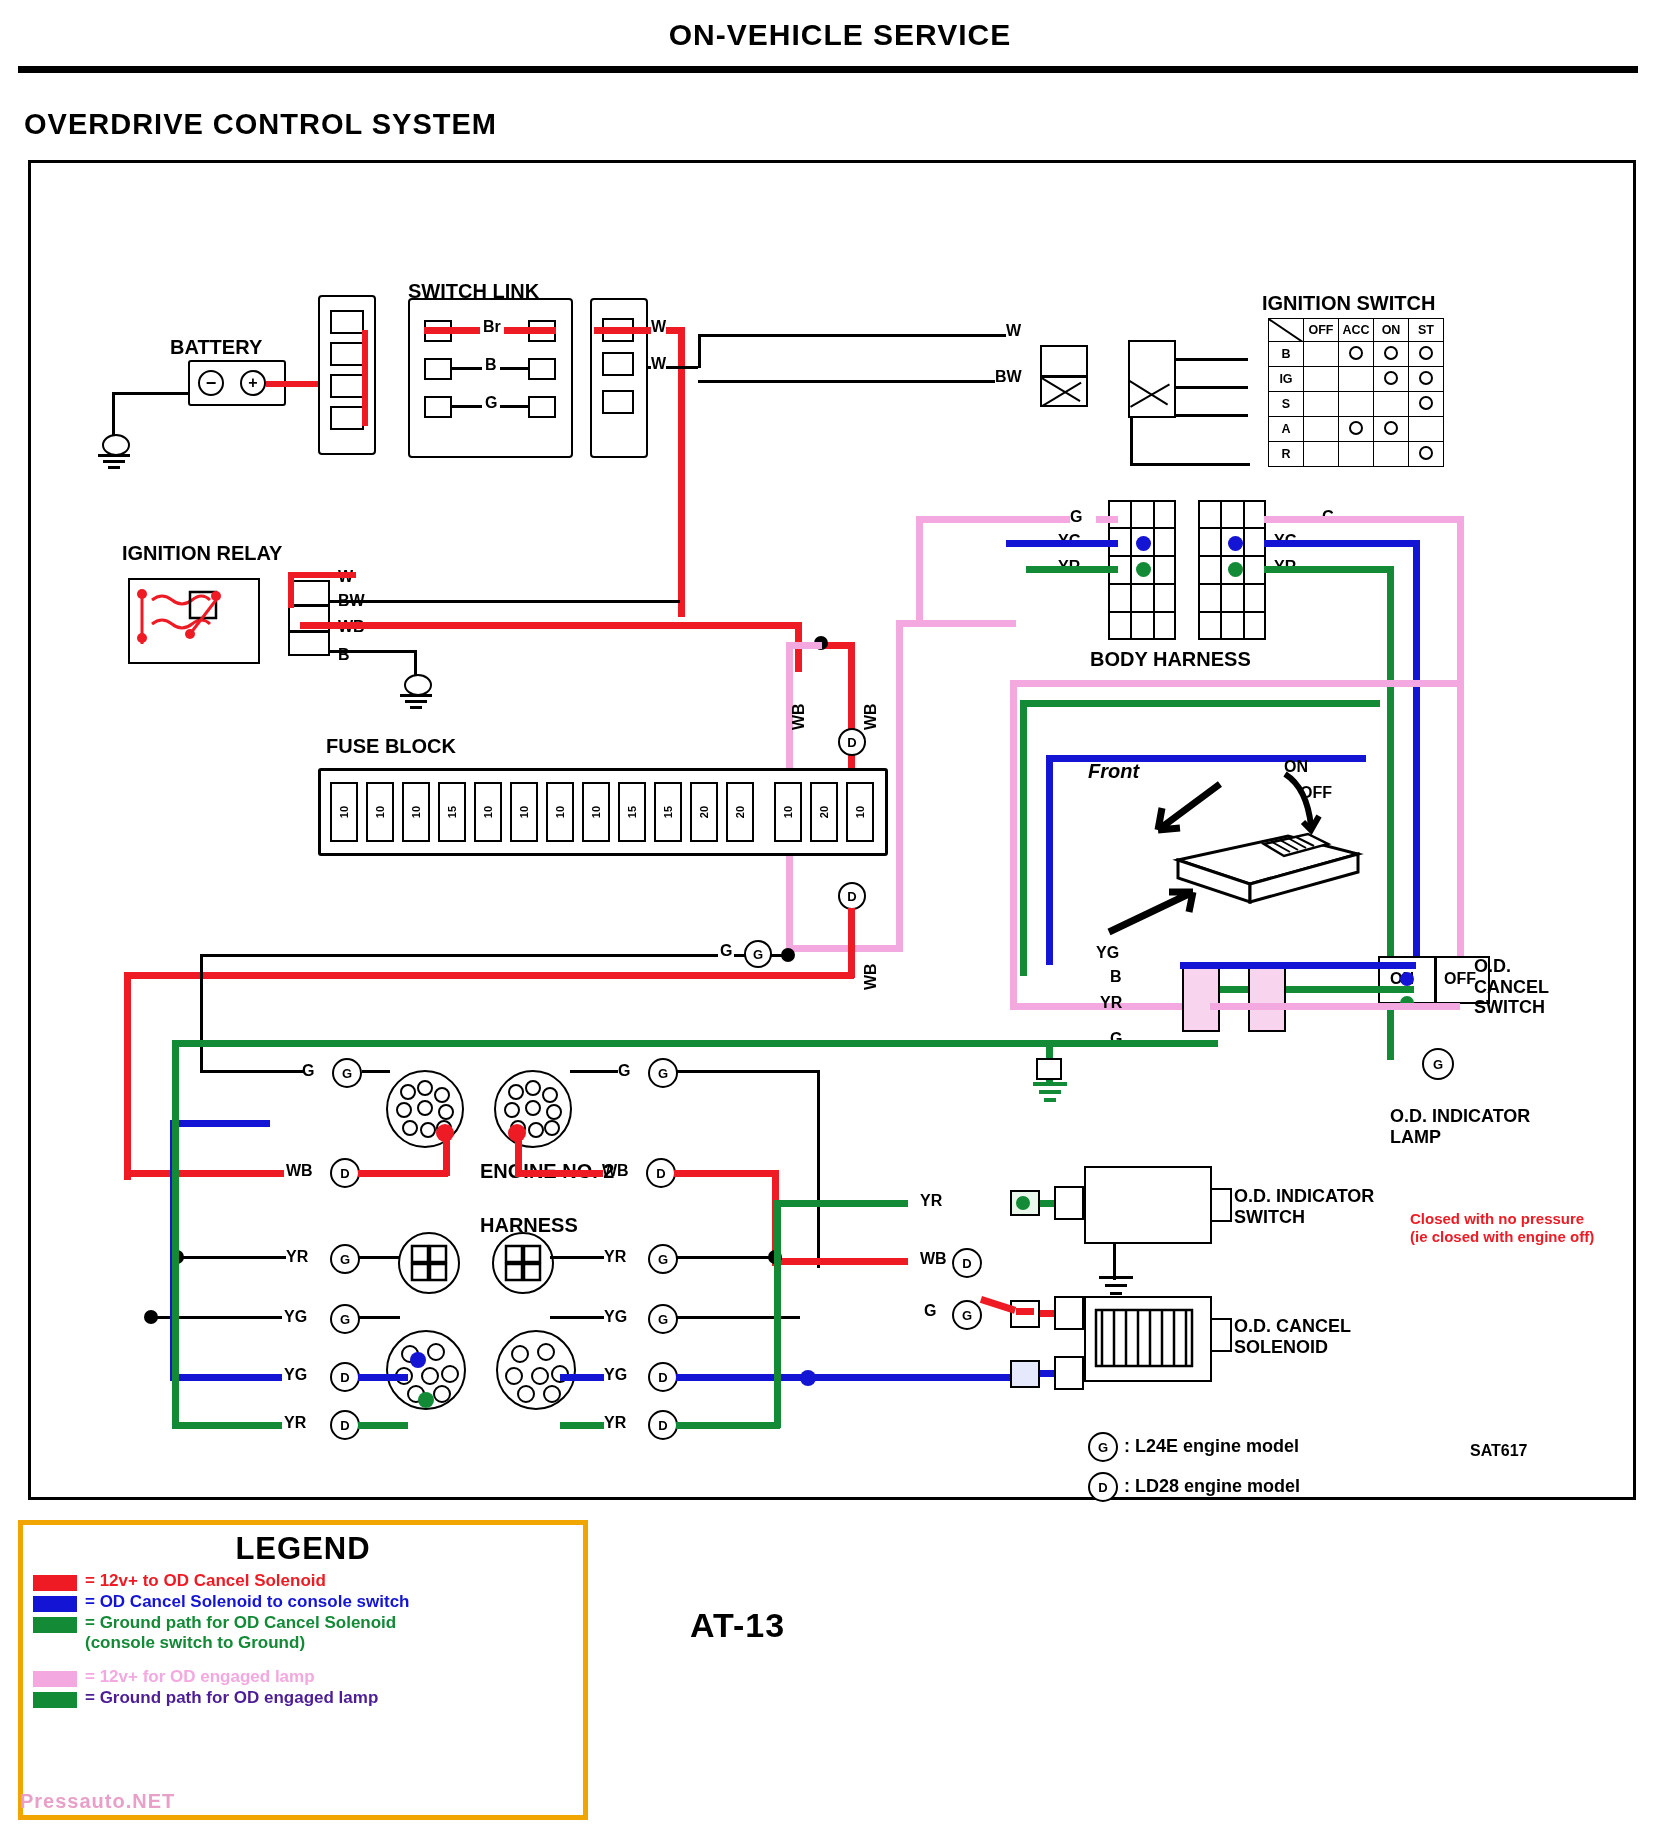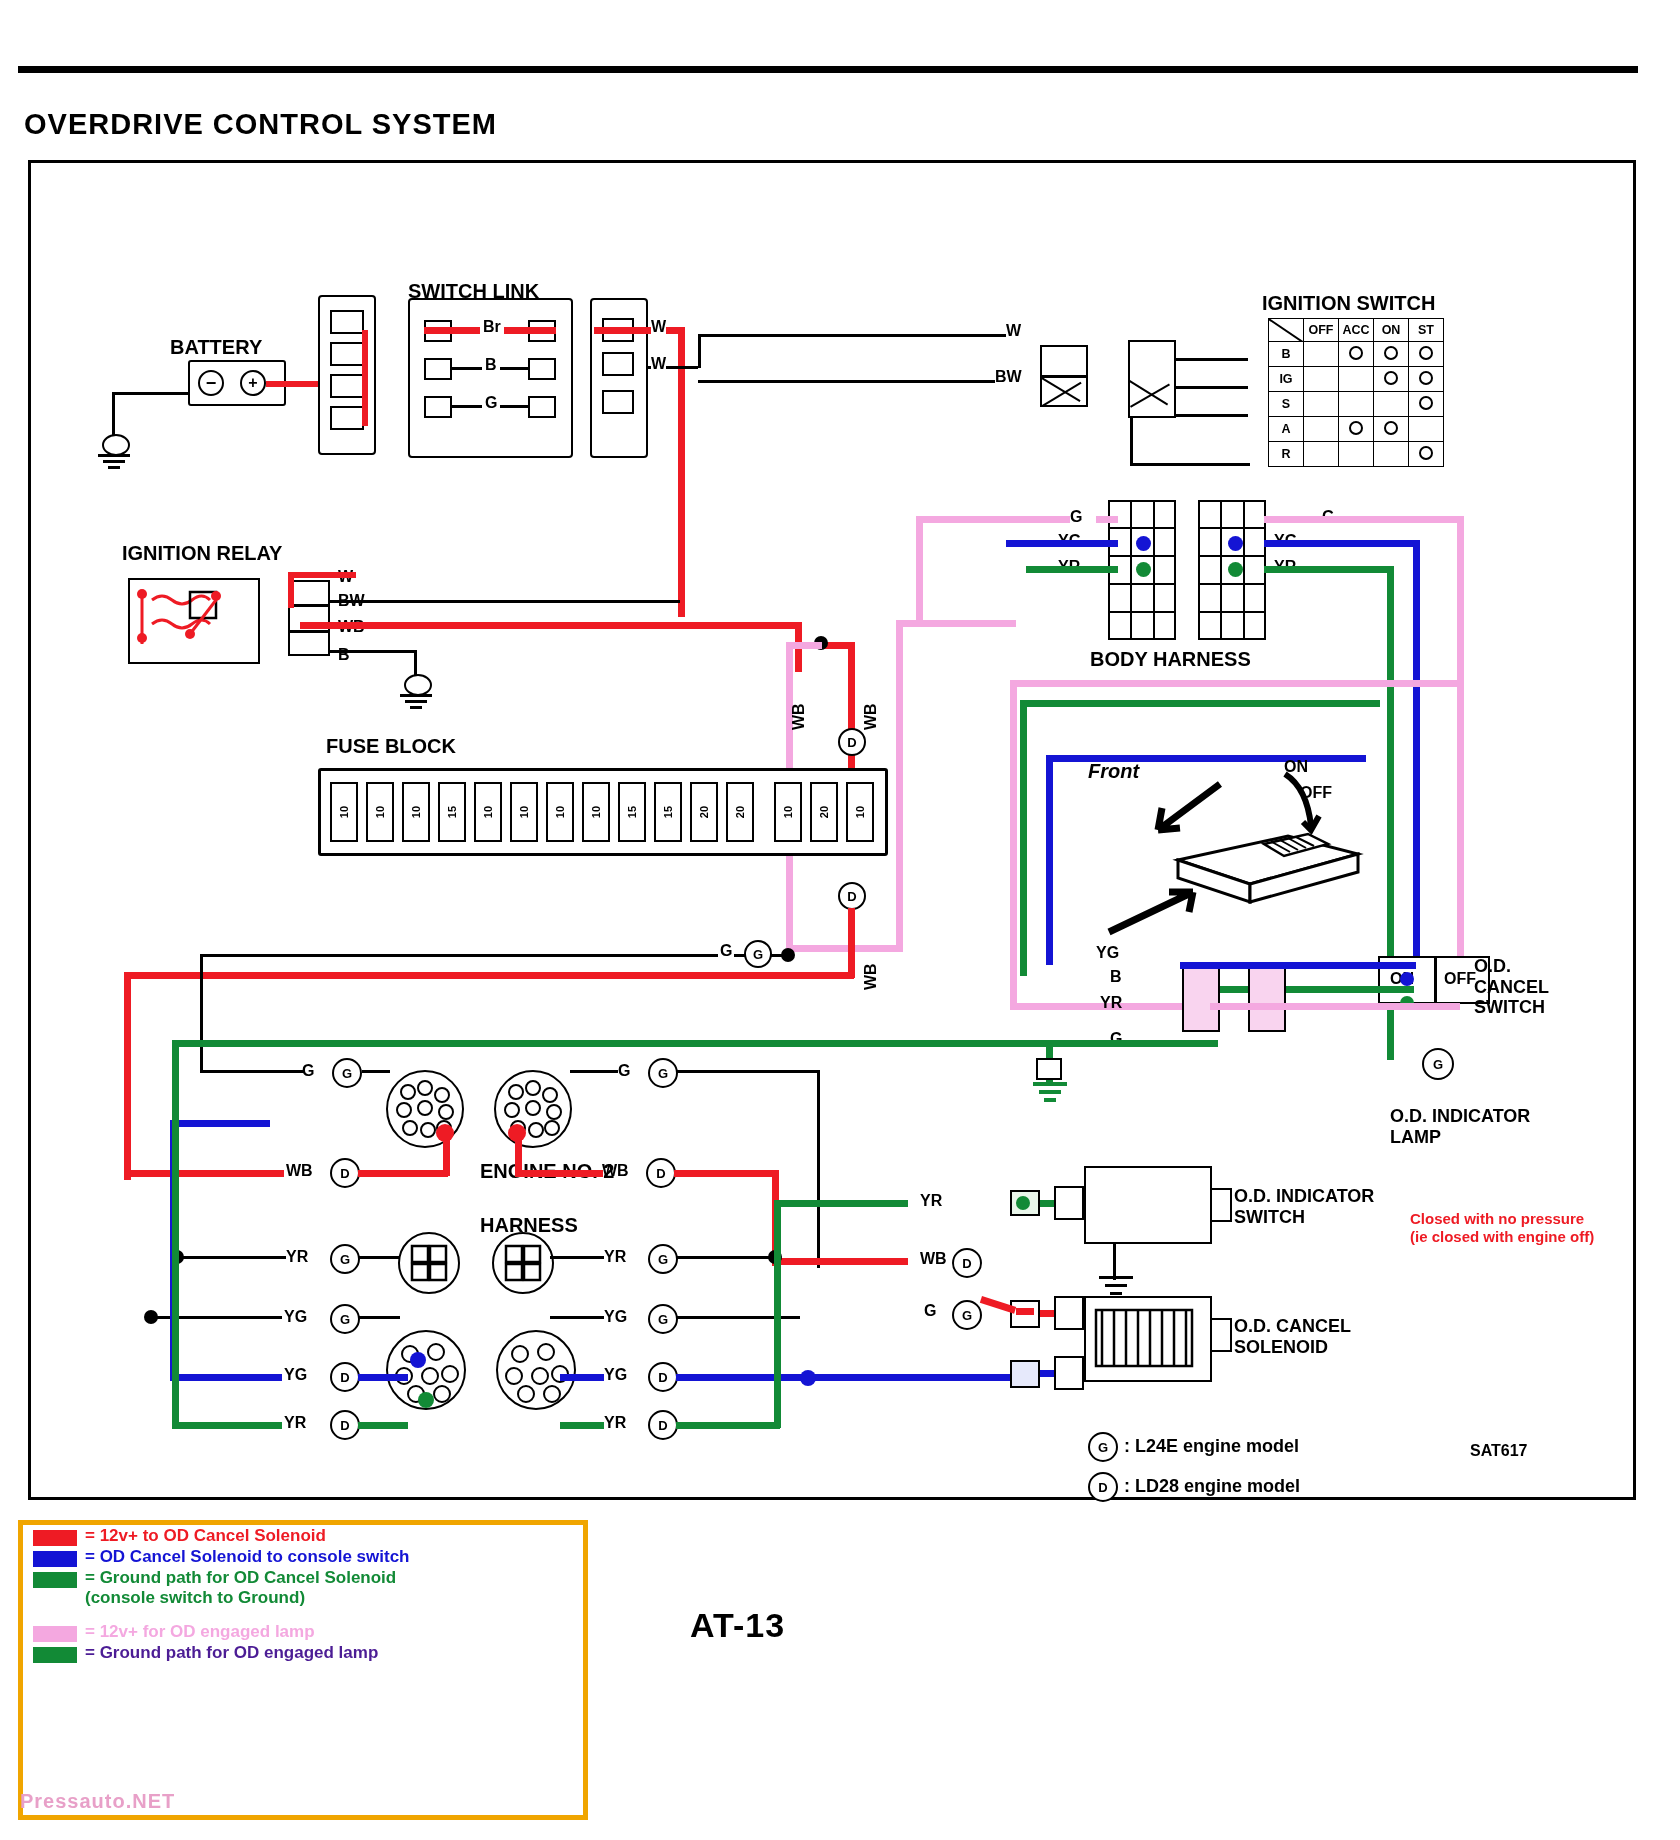--- a/index.html
+++ b/index.html
@@ -41,20 +41,21 @@
   .grd b{position:absolute;background:#000;display:block;}
   .sw-lbl{position:absolute;font-size:18px;font-weight:bold;line-height:1.15;}
   .red-note{position:absolute;font-size:15px;font-weight:bold;color:#ee1b24;line-height:1.2;}
   .modelkey{position:absolute;font-size:18px;font-weight:bold;}
 </style>
 </head>
 <body>
 
 <div class="page">
 
+  <div class="hdr-title">ON-VEHICLE SERVICE</div>
   <div class="hdr-rule"></div>
   <div class="sec-title">OVERDRIVE CONTROL SYSTEM</div>
 
   <div class="frame"></div>
 
 
   <div class="lbl big" style="left:170px;top:336px;">BATTERY</div>
   <div class="box" style="left:188px;top:360px;width:98px;height:46px;border-radius:3px;"></div>
   <div class="circ" style="left:198px;top:370px;width:26px;height:26px;">
       <span class="g" style="font-size:18px;">−</span>
@@ -660,20 +661,21 @@
     </div>
   <div class="modelkey" style="left:1124px;top:1436px;">: L24E engine model</div>
   <div class="circ" style="left:1088px;top:1472px;width:30px;height:30px;">
       <span class="g">D</span>
     </div>
   <div class="modelkey" style="left:1124px;top:1476px;">: LD28 engine model</div>
 
   <div class="sat">SAT617</div>
 
   <div class="legend">
+    <h3>LEGEND</h3>
     <div class="lrow">
       <div class="swatch" style="background:#ee1b24;"></div>
       <div class="ltxt" style="color:#ee1b24;">= 12v+ to OD Cancel Solenoid</div>
     </div>
     <div class="lrow">
       <div class="swatch" style="background:#1414d4;"></div>
       <div class="ltxt" style="color:#1414d4;">= OD Cancel Solenoid to console switch</div>
     </div>
     <div class="lrow">
       <div class="swatch" style="background:#128a36;"></div>

